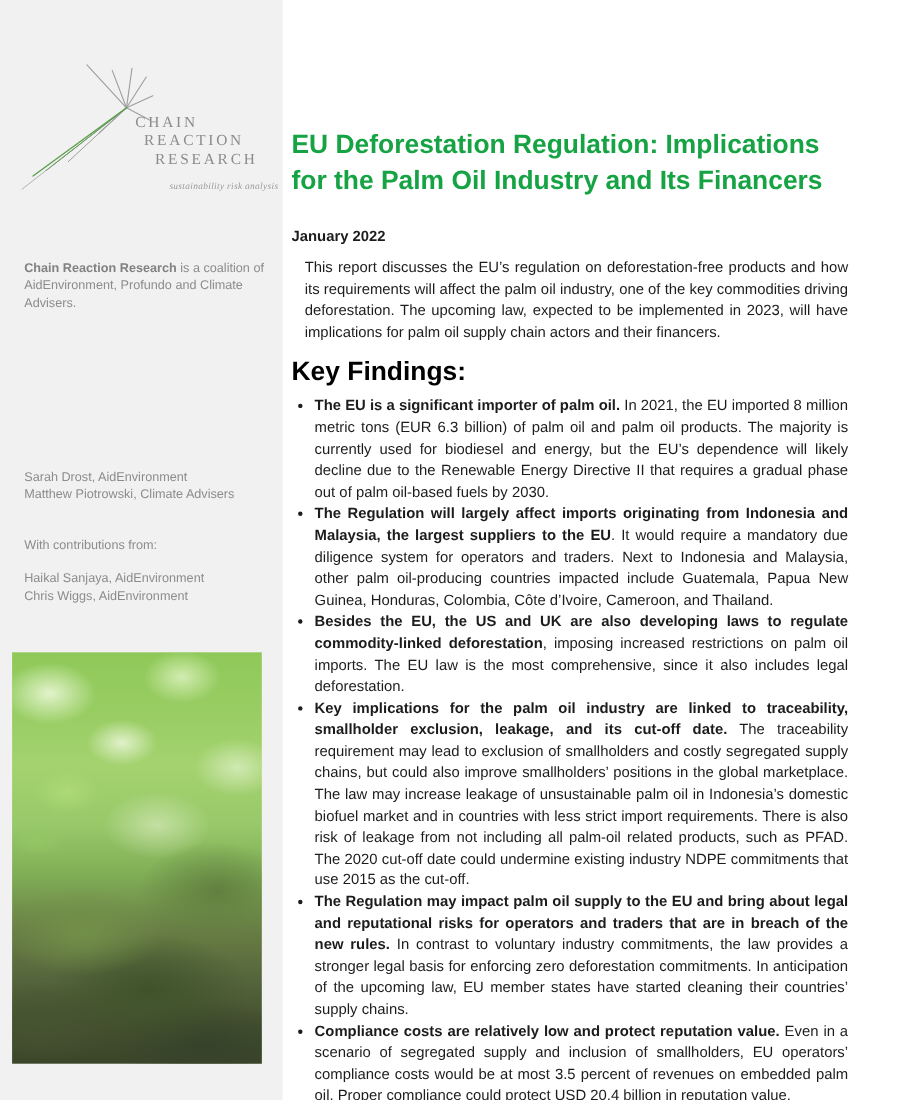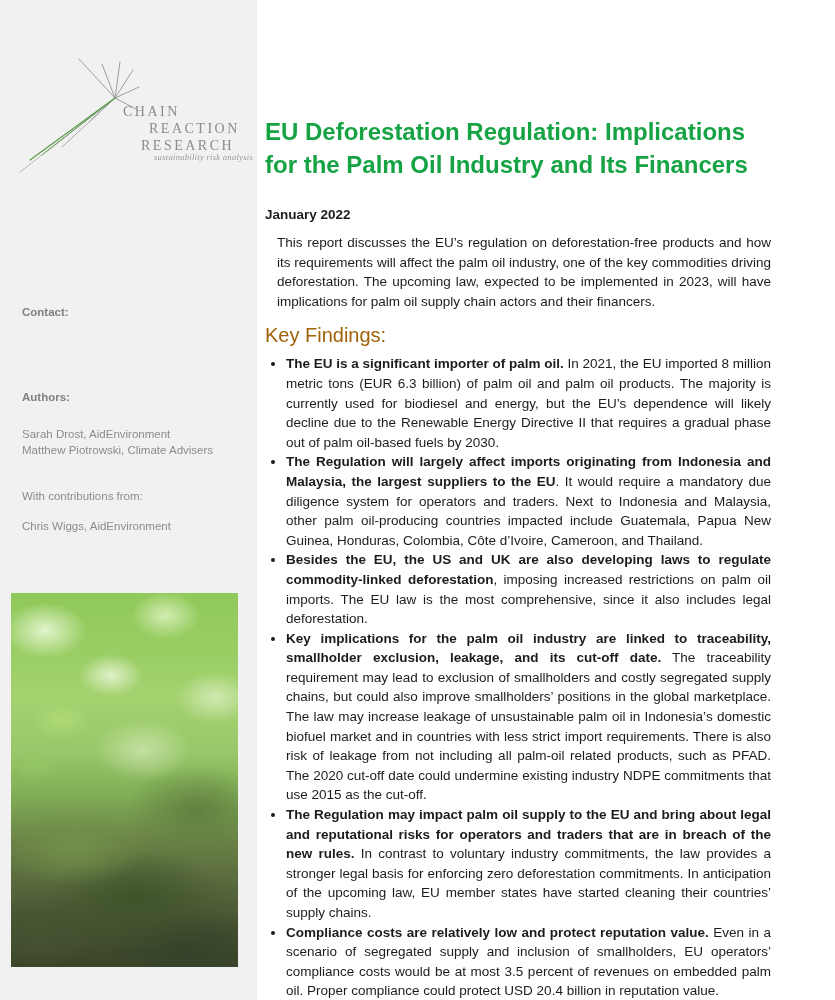--- a/index.html
+++ b/index.html
@@ -23,25 +23,25 @@
   .logo-svg { position: absolute; left: 0; top: 0; }
   .logo-text {
     position: absolute;
     font-family: "Liberation Serif", serif;
     color: #8b8b8b;
     letter-spacing: 2.5px;
     font-size: 14px;
     white-space: nowrap;
   }
   .logo-l1 { left: 123px; top: 104px; }
-  .logo-l2 { left: 149px; top: 121px; text-align: right; }
+  .logo-l2 { left: 131px; top: 121px; text-align: right; }
   .logo-l3 { left: 141px; top: 138px; }
   .logo-tagline {
     position: absolute;
-    left: 154px; top: 152px;
+    left: 154px; top: 164px;
     font-family: "Liberation Serif", serif;
     font-style: italic;
     font-size: 8.5px;
     color: #9a9a9a;
     letter-spacing: 0.3px;
     white-space: nowrap;
   }
 
   .side-block {
     position: absolute;
@@ -104,23 +104,23 @@
   }
   .intro {
     margin-top: 11px;
     font-size: 13.5px;
     line-height: 19.6px;
     text-align: justify;
     margin-left: 12px;
   }
   .key-findings-heading {
     margin-top: 13px;
-    color: #a16207;
-    font-weight: normal;
-    font-size: 20px;
+    color: #000000;
+    font-weight: bold;
+    font-size: 24px;
   }
   ul.findings {
     margin-top: 7px;
     padding-left: 21px;
     list-style: disc;
   }
   ul.findings li {
     font-size: 13.5px;
     line-height: 19.6px;
     text-align: justify;
@@ -149,34 +149,36 @@
         <line x1="115" y1="98" x2="30" y2="160" stroke-width="1.2"></line>
         <line x1="115" y1="98" x2="42" y2="155" stroke-width="0.8"></line>
       </g>
     </svg>
     <span class="logo-text logo-l1">CHAIN</span>
     <span class="logo-text logo-l2">REACTION</span>
     <span class="logo-text logo-l3">RESEARCH</span>
     <span class="logo-tagline">sustainability risk analysis</span>
   </div>
 
-
-  <div class="side-block blk-contact-label">Contact:</div>
-
-
-  <div class="side-block blk-authors-label">Authors:</div>
+  <div class="side-block blk-coalition">
+    <b>Chain Reaction Research</b><span> is a coalition of AidEnvironment, Profundo and Climate Advisers.</span>
+  </div>
+
+
+
 
   <div class="side-block blk-authors">
     <div>Sarah Drost, AidEnvironment</div>
     <div>Matthew Piotrowski, Climate Advisers</div>
   </div>
 
   <div class="side-block blk-contrib-label">With contributions from:</div>
 
   <div class="side-block blk-contributors">
+    <div>Haikal Sanjaya, AidEnvironment</div>
     <div>Chris Wiggs, AidEnvironment</div>
   </div>
 
   <div class="forest-photo" title="Blurred green forest scene with moss-covered roots"></div>
 </div>
 
 <div class="main">
 
   <h1 class="page-title">
     <span>EU Deforestation Regulation: Implications</span>

